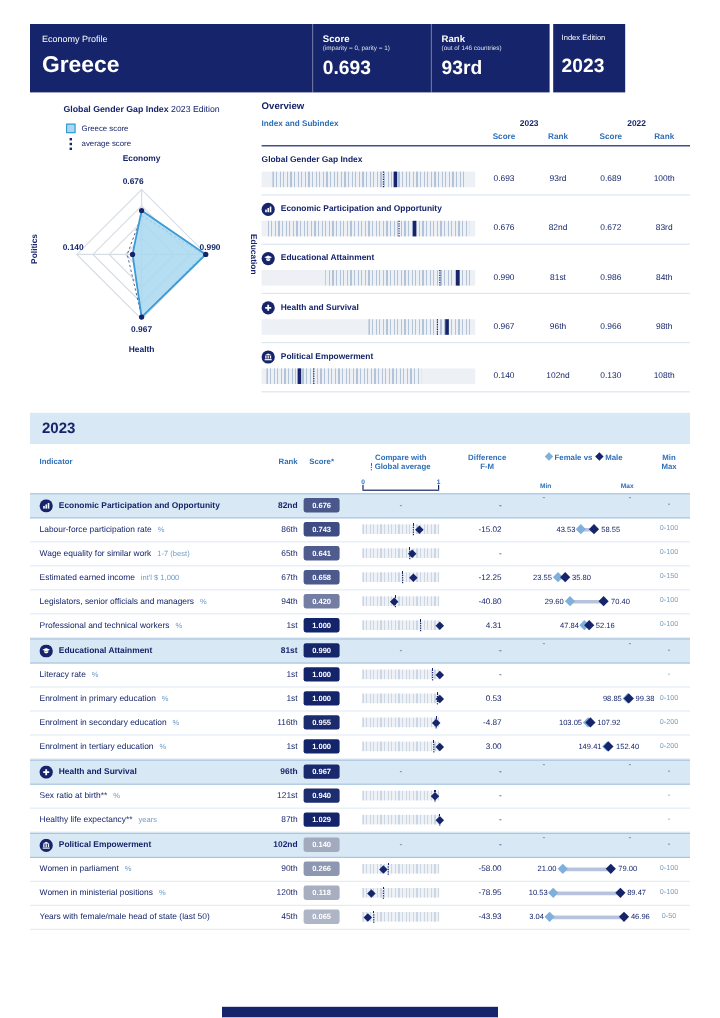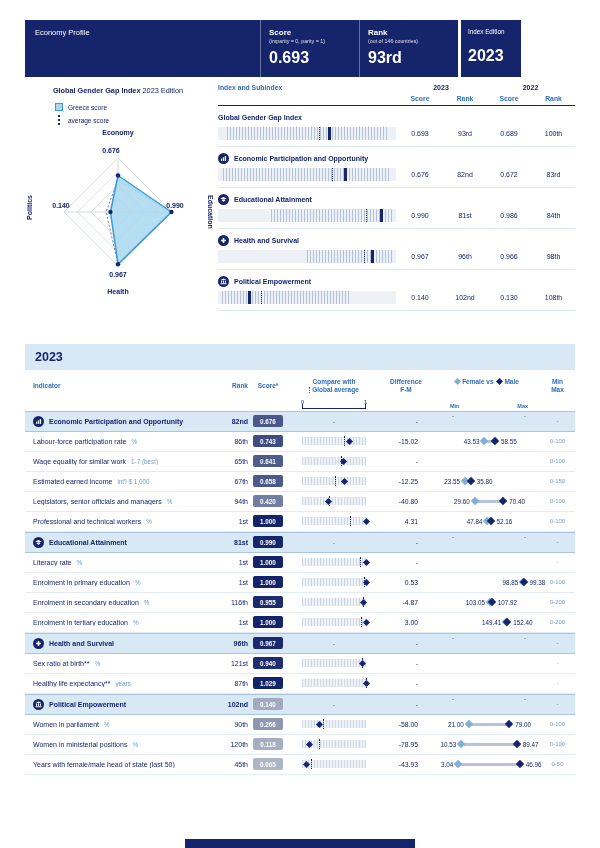--- a/index.html
+++ b/index.html
@@ -122,20 +122,21 @@
 </style>
 </head>
 <body>
 
 <div class="page">
 
   <header class="hdr">
     <div class="hdr-main">
       <div class="hdr-titlebox">
         <div class="eyebrow">Economy Profile</div>
+        <div class="country">Greece</div>
       </div>
       <div class="hdr-stat">
         <div class="hlab">Score</div>
         <div class="hsub">(imparity = 0, parity = 1)</div>
         <div class="hval">0.693</div>
       </div>
       <div class="hdr-stat">
         <div class="hlab">Rank</div>
         <div class="hsub">(out of 146 countries)</div>
         <div class="hval">93rd</div>
@@ -182,20 +183,21 @@
           <text class="vlabel" x="93" y="140" text-anchor="middle">0.967</text>
           <text class="vlabel" x="36" y="71" text-anchor="middle">0.140</text>
         </svg>
       <div class="ax ax-right">Education</div>
       <div class="ax ax-left">Politics</div>
       <div class="ax ax-bottom">Health</div>
     </div>
   </section>
 
   <section class="ov-block">
+    <div class="ov-title-h">Overview</div>
     <div class="ov-grid">
       <div class="ixlab">Index and Subindex</div>
       <div class="y23">2023</div>
       <div class="y22">2022</div>
     </div>
     <div class="ov-grid ov-h2">
       <div></div>
       <div>Score</div>
       <div>Rank</div>
       <div>Score</div>

